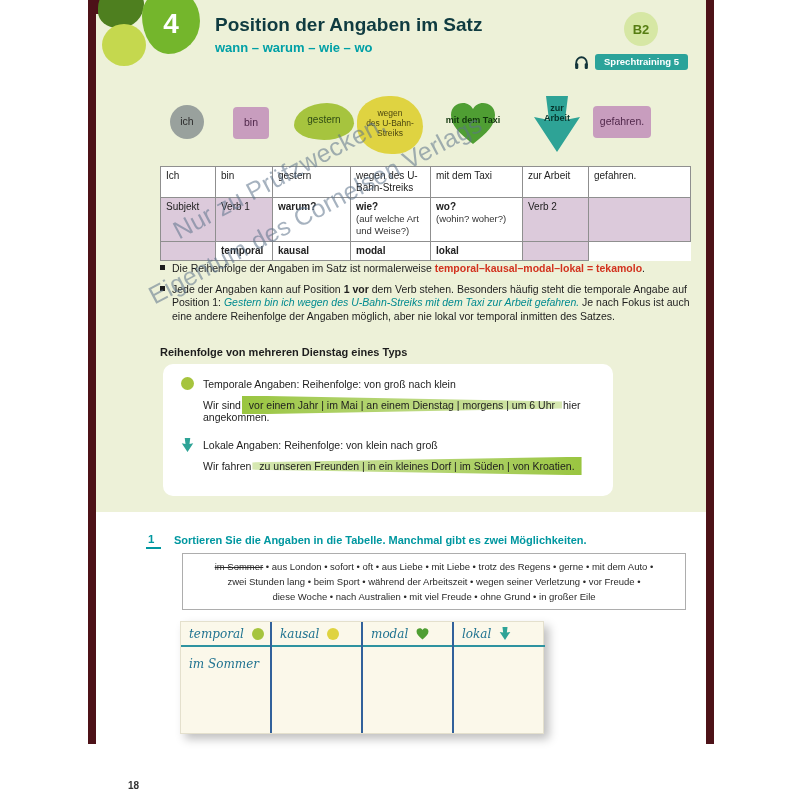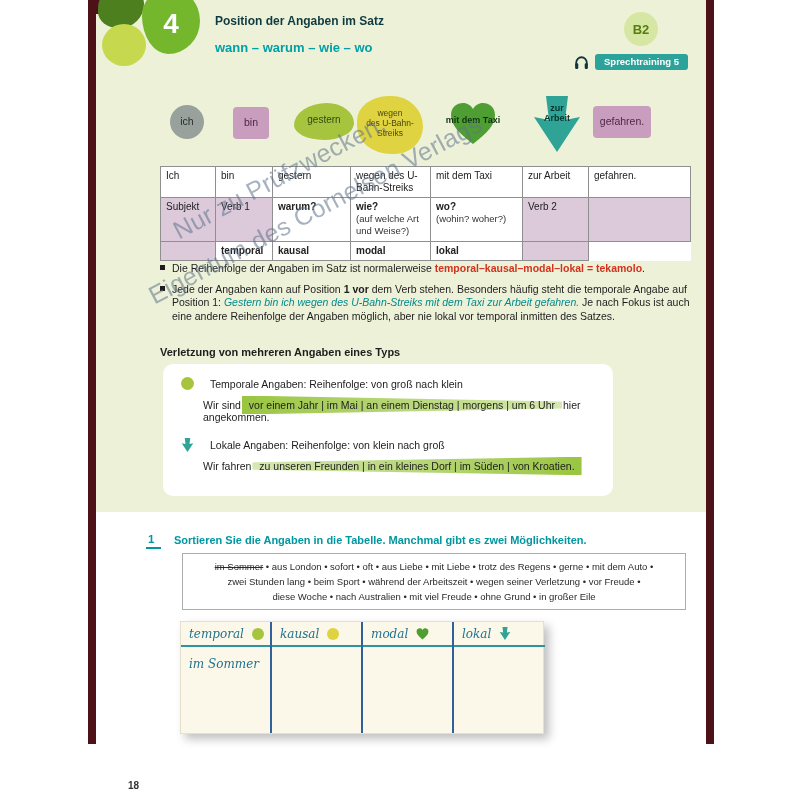--- a/index.html
+++ b/index.html
@@ -17,21 +17,21 @@
 
   
   .blob{position:absolute;z-index:4;}
   .blob-dark{left:98px;top:-14px;width:46px;height:42px;background:#4e7f1f;border-radius:50% 50% 55% 45%/55% 45% 60% 40%;}
   .blob-light{left:102px;top:24px;width:44px;height:42px;background:#c5d84e;border-radius:50%;}
   .blob-main{left:142px;top:-12px;width:58px;height:60px;background:#74b62c;
              border-radius:48% 52% 55% 45%/42% 50% 50% 58%;
              display:flex;align-items:center;justify-content:center;padding-top:6px;
              color:#fff;font-size:28px;font-weight:bold;}
 
-  .title{position:absolute;left:215px;top:14px;z-index:4;font-size:12px;font-weight:bold;color:#0f3b40;}
+  .title{position:absolute;left:215px;top:14px;z-index:4;font-size:19px;font-weight:bold;color:#0f3b40;}
   .subtitle{position:absolute;left:215px;top:40px;z-index:4;font-size:13px;font-weight:bold;color:#00a0a6;}
   .badge{position:absolute;left:624px;top:12px;width:34px;height:34px;border-radius:50%;background:#d6e7a4;
          z-index:4;display:flex;align-items:center;justify-content:center;
          font-size:13px;font-weight:bold;color:#567d12;}
   .audio{position:absolute;left:574px;top:54px;z-index:4;display:flex;align-items:center;gap:6px;}
   .audio-tag{background:#2ba39a;color:#fff;font-size:9.5px;font-weight:bold;padding:2px 9px 3px;border-radius:3px;}
 
   
   .watermark{position:absolute;left:118px;top:236px;z-index:40;transform:rotate(-28deg);transform-origin:0 0;
              pointer-events:none;color:rgba(92,114,138,0.55);font-size:25px;line-height:46px;letter-spacing:.3px;white-space:nowrap;}
@@ -75,21 +75,21 @@
   .sq{display:inline-block;width:5px;height:5px;background:#1d1d1d;margin-right:7px;vertical-align:2px;}
   .red{color:#d2321e;font-weight:bold;}
   .ex-it{font-style:italic;color:#008a8f;}
   .bold{font-weight:bold;}
 
   .sec-head{position:absolute;left:160px;top:346px;z-index:5;font-size:11px;font-weight:bold;color:#1d1d1d;}
 
   
   .rulesbox{position:absolute;left:163px;top:364px;width:450px;height:132px;background:#fff;border-radius:10px;z-index:5;
             padding:13px 18px;box-sizing:border-box;font-size:10.5px;color:#1d1d1d;}
-  .ruleline{display:flex;align-items:center;gap:16px;}
+  .ruleline{display:flex;align-items:center;gap:9px;}
   .dot{display:inline-block;border-radius:50%;}
   .dot-green{width:13px;height:13px;background:#a6c43e;}
   .dot-yellow{width:11px;height:11px;background:#dfd341;}
   .ruleex{position:relative;z-index:0;margin:9px 0 0 22px;}
   .ruleex.second{margin-top:8px;}
   .gap{margin-top:15px;}
   .hl{position:relative;z-index:0;padding:2px 5px;}
   .hl::before{content:"";position:absolute;inset:-1px -2px;z-index:-1;}
   .hl-shrink::before{background:linear-gradient(to right,rgba(148,194,54,.95),rgba(148,194,54,.38));
                      clip-path:polygon(0 -2%,100% 30%,100% 70%,0 102%);}
@@ -221,21 +221,21 @@
 
   <div class="notes">
     <div class="note">
       <span class="sq"></span><span>Die Reihenfolge der Angaben im Satz ist normalerweise </span><span class="red">temporal–kausal–modal–lokal = tekamolo</span><span>.</span>
     </div>
     <div class="note">
       <span class="sq"></span><span>Jede der Angaben kann auf Position </span><span class="bold">1</span><span> </span><span class="bold">vor</span><span> dem Verb stehen. Besonders häufig steht die temporale Angabe auf Position 1: </span><span class="ex-it">Gestern bin ich wegen des U-Bahn-Streiks mit dem Taxi zur Arbeit gefahren.</span><span> Je nach Fokus ist auch eine andere Reihenfolge der Angaben möglich, aber nie lokal vor temporal inmitten des Satzes.</span>
     </div>
   </div>
 
-  <div class="sec-head">Verletzung von mehreren Angaben eines Typs</div>
+  <div class="sec-head">Reihenfolge von mehreren Dienstag eines Typs</div>
 
   <div class="rulesbox">
     <div class="ruleline">
       <span class="dot dot-green"></span>
       <span>Temporale Angaben: Reihenfolge: von groß nach klein</span>
     </div>
     <div class="ruleex">
       <span>Wir sind </span><span class="hl hl-shrink">vor einem Jahr | im Mai | an einem Dienstag | morgens | um 6 Uhr</span><span> hier angekommen.</span>
     </div>
     <div class="ruleline gap">

